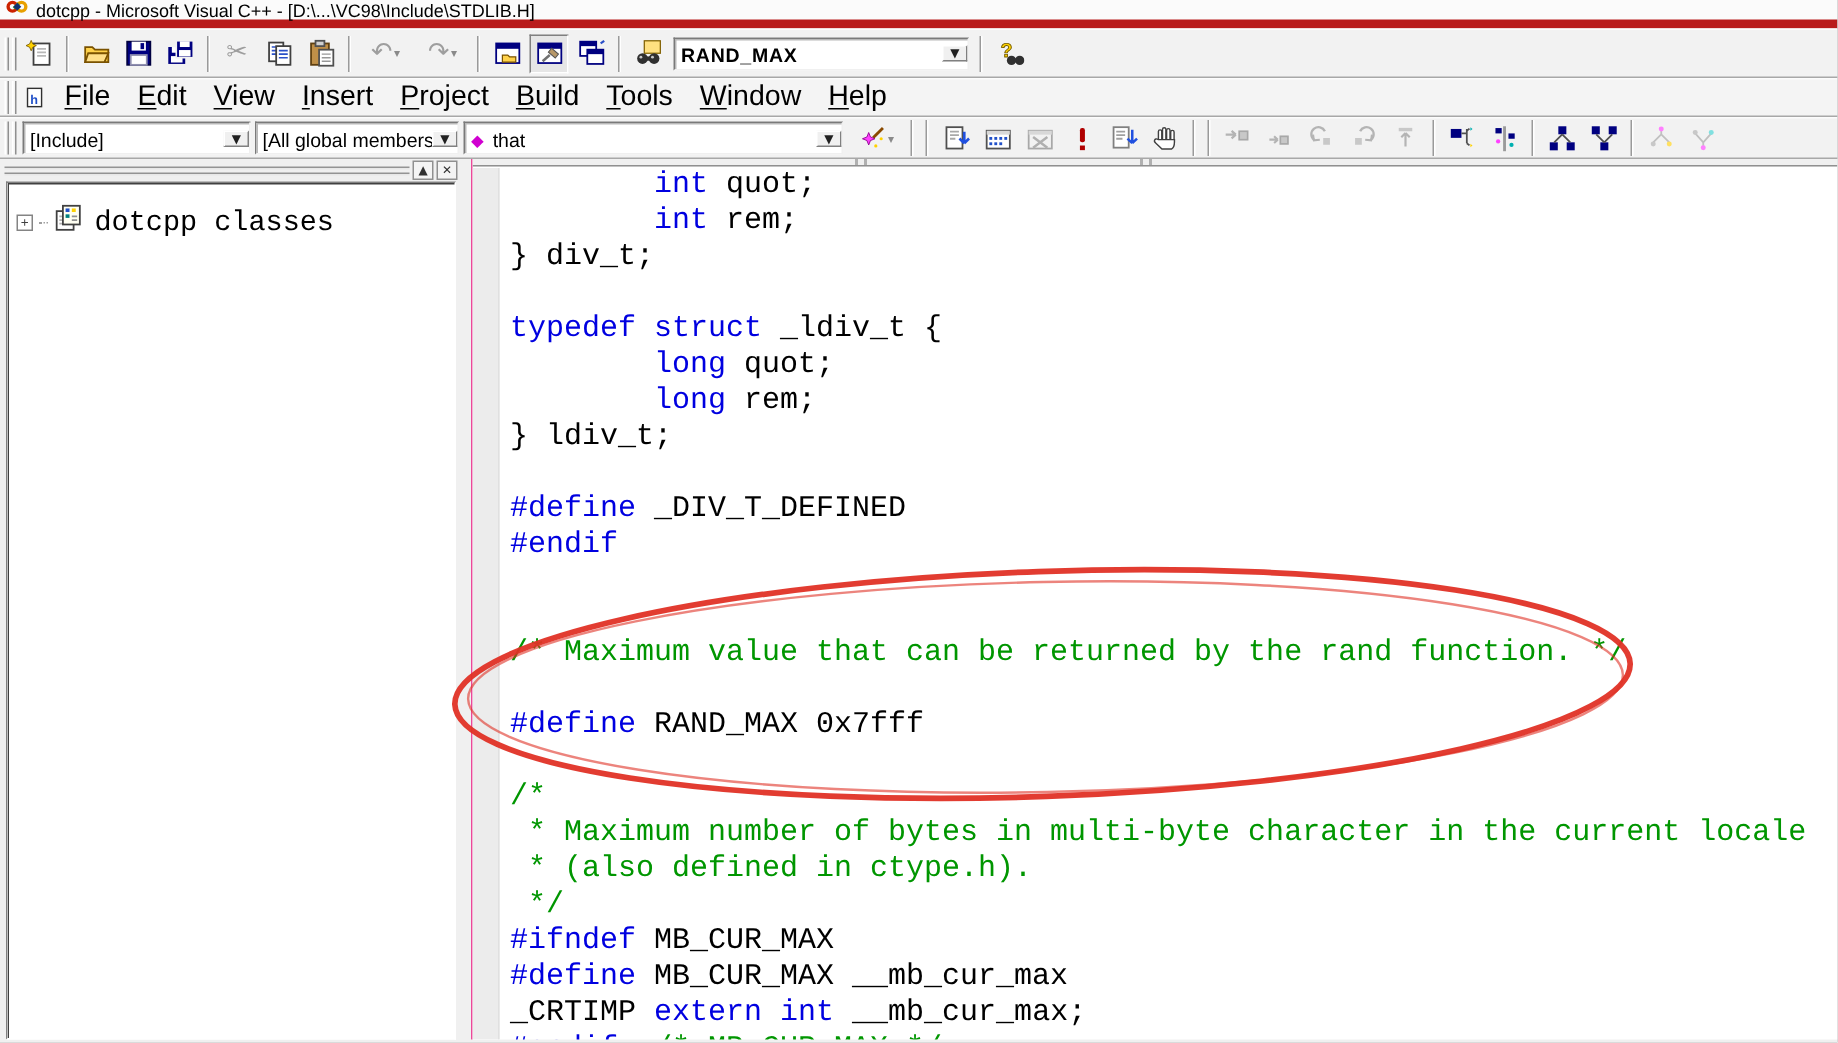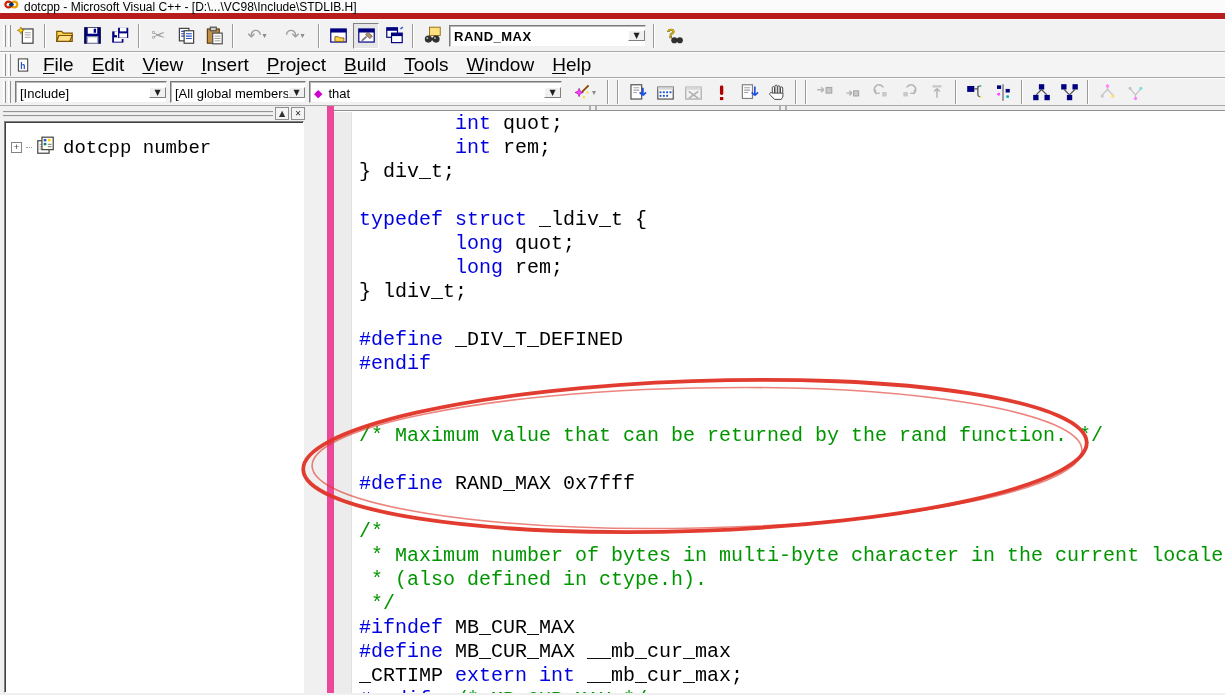--- a/index.html
+++ b/index.html
@@ -53,21 +53,21 @@
   .tree { flex:1; margin:0 4px 0 4px; background:#fff; border:1px solid; border-color:#808080 #ffffff #ffffff #808080;
     box-shadow:inset 1px 1px 0 #404040; padding:14px 6px; }
   .tree-item { display:flex; align-items:center; gap:4px; }
   .expand { width:11px; height:11px; background:#fff; border:1px solid #848484; font-size:9px; line-height:9px;
     text-align:center; color:#404040; flex:none; }
   .dots { width:6px; border-top:1px dotted #a0a0a0; }
   .tree-label { font-family:"Liberation Mono","DejaVu Sans Mono",monospace; font-size:19px; color:#000; margin-left:4px; }
 
   .splitter { width:6px; }
 
-  .editor { flex:1; position:relative; background:#fff; border-left:7px solid #ec4899; overflow:hidden;margin-left:13px; }
+  .editor { flex:1; position:relative; background:#fff; border-left:1px solid #ec4899; overflow:hidden; }
   .editor-grip { height:5px; background:#f0f0f0; border-bottom:1px solid #909090; position:relative; }
   .notch { position:absolute; top:0; width:8px; height:4px; border-left:2px solid #b0b0b0; border-right:2px solid #b0b0b0; }
   .margin-strip { position:absolute; left:0; top:6px; bottom:0; width:18px; background:#ececec; border-right:1px solid #e0e0e0; }
   .code { position:absolute; left:25px; top:6px; right:0; bottom:0;
     font-family:"Liberation Mono","DejaVu Sans Mono",monospace; font-size:20px; line-height:24px;
     white-space:pre; color:#000; }
   .code .k { color:#0000e0; }
   .code .c { color:#009600; }
 
   
@@ -411,21 +411,21 @@
             <svg width="19" height="19" viewBox="0 0 16 16">
                 <rect x="1.5" y="4" width="9.5" height="10.5" fill="#fff" stroke="#404040"></rect>
                 <path d="M3 7h5M3 9h5M3 11h5" stroke="#b0b0b0"></path>
                 <rect x="5" y="1" width="9.5" height="10.5" fill="#fffff2" stroke="#404040"></rect>
                 <rect x="6.5" y="2.5" width="2.2" height="2" fill="#2050c8"></rect>
                 <rect x="10" y="2.5" width="2.2" height="2" fill="#ffd200"></rect>
                 <rect x="6.5" y="5.8" width="2.2" height="2" fill="#008080"></rect>
                 <path d="M10 7h3M10 9h3" stroke="#909090"></path>
               </svg>
           </span>
-          <span class="tree-label">dotcpp number</span>
+          <span class="tree-label">dotcpp classes</span>
         </div>
       </div>
     </div>
 
     <div class="splitter"></div>
 
     <div class="editor">
       <div class="editor-grip">
         <span class="notch" style="left:255px;"></span>
         <span class="notch" style="left:445px;"></span>

